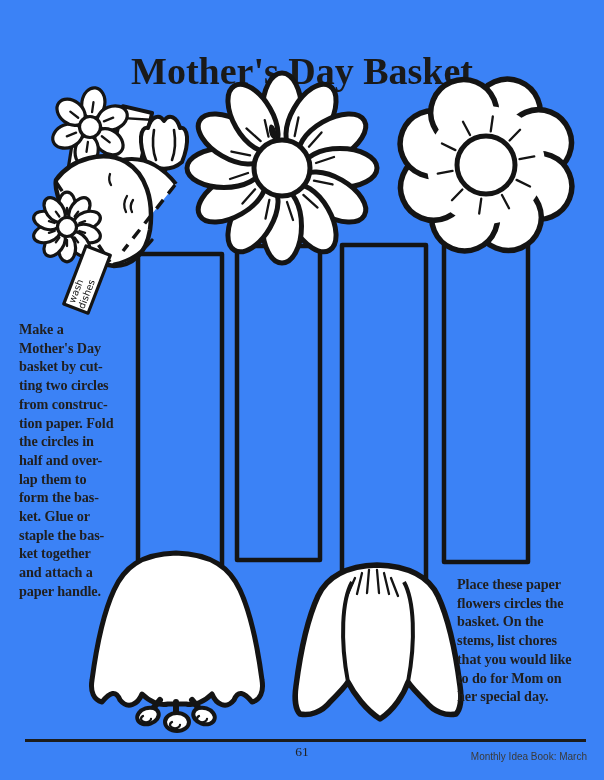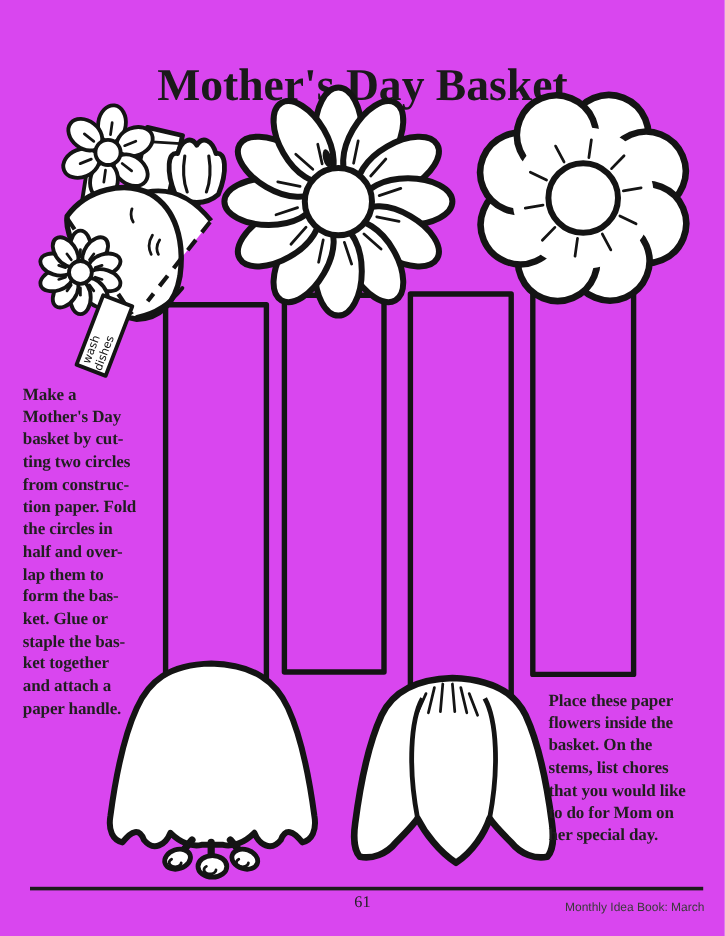--- a/index.html
+++ b/index.html
@@ -1,16 +1,16 @@
 <!DOCTYPE html>
 <html><head>
 <meta charset="utf-8">
 <style>
   html,body{margin:0;padding:0;background:#e8e8e8;}
-  .page{position:relative;width:604px;height:780px;background:#d946ef;overflow:hidden;
+  .page{position:relative;width:604px;height:780px;background:#3b82f6;overflow:hidden;
         font-family:"Liberation Serif",serif;color:#1d1d1d;}
   .title{position:absolute;top:24px;left:0;width:100%;text-align:center;
          font-size:38px;font-weight:bold;letter-spacing:0;color:#1a1a1a;}
   .instr{position:absolute;white-space:pre;font-size:14.2px;line-height:18.7px;
          font-weight:600;letter-spacing:-0.1px;color:#201f1f;}
   .instr.left{left:19px;top:320px;}
   .instr.right{left:457px;top:575px;}
   .art{position:absolute;left:0;top:0;}
   .footer-rule{position:absolute;left:25px;top:739px;width:561px;height:2.5px;background:#1c1c1c;}
   .f-left{position:absolute;left:30px;top:746px;font-size:11px;color:#2a2a2a;}
@@ -217,21 +217,21 @@
 the circles in
 half and over-
 lap them to
 form the bas-
 ket. Glue or
 staple the bas-
 ket together
 and attach a
 paper handle.</div>
   <div class="instr right">Place these paper
-flowers inside the
+flowers circles the
 basket. On the
 stems, list chores
 that you would like
 to do for Mom on
 her special day.</div>
 
   <div class="footer-rule"></div>
   <div class="f-center">61</div>
   <div class="f-right">Monthly Idea Book: March</div>
 

